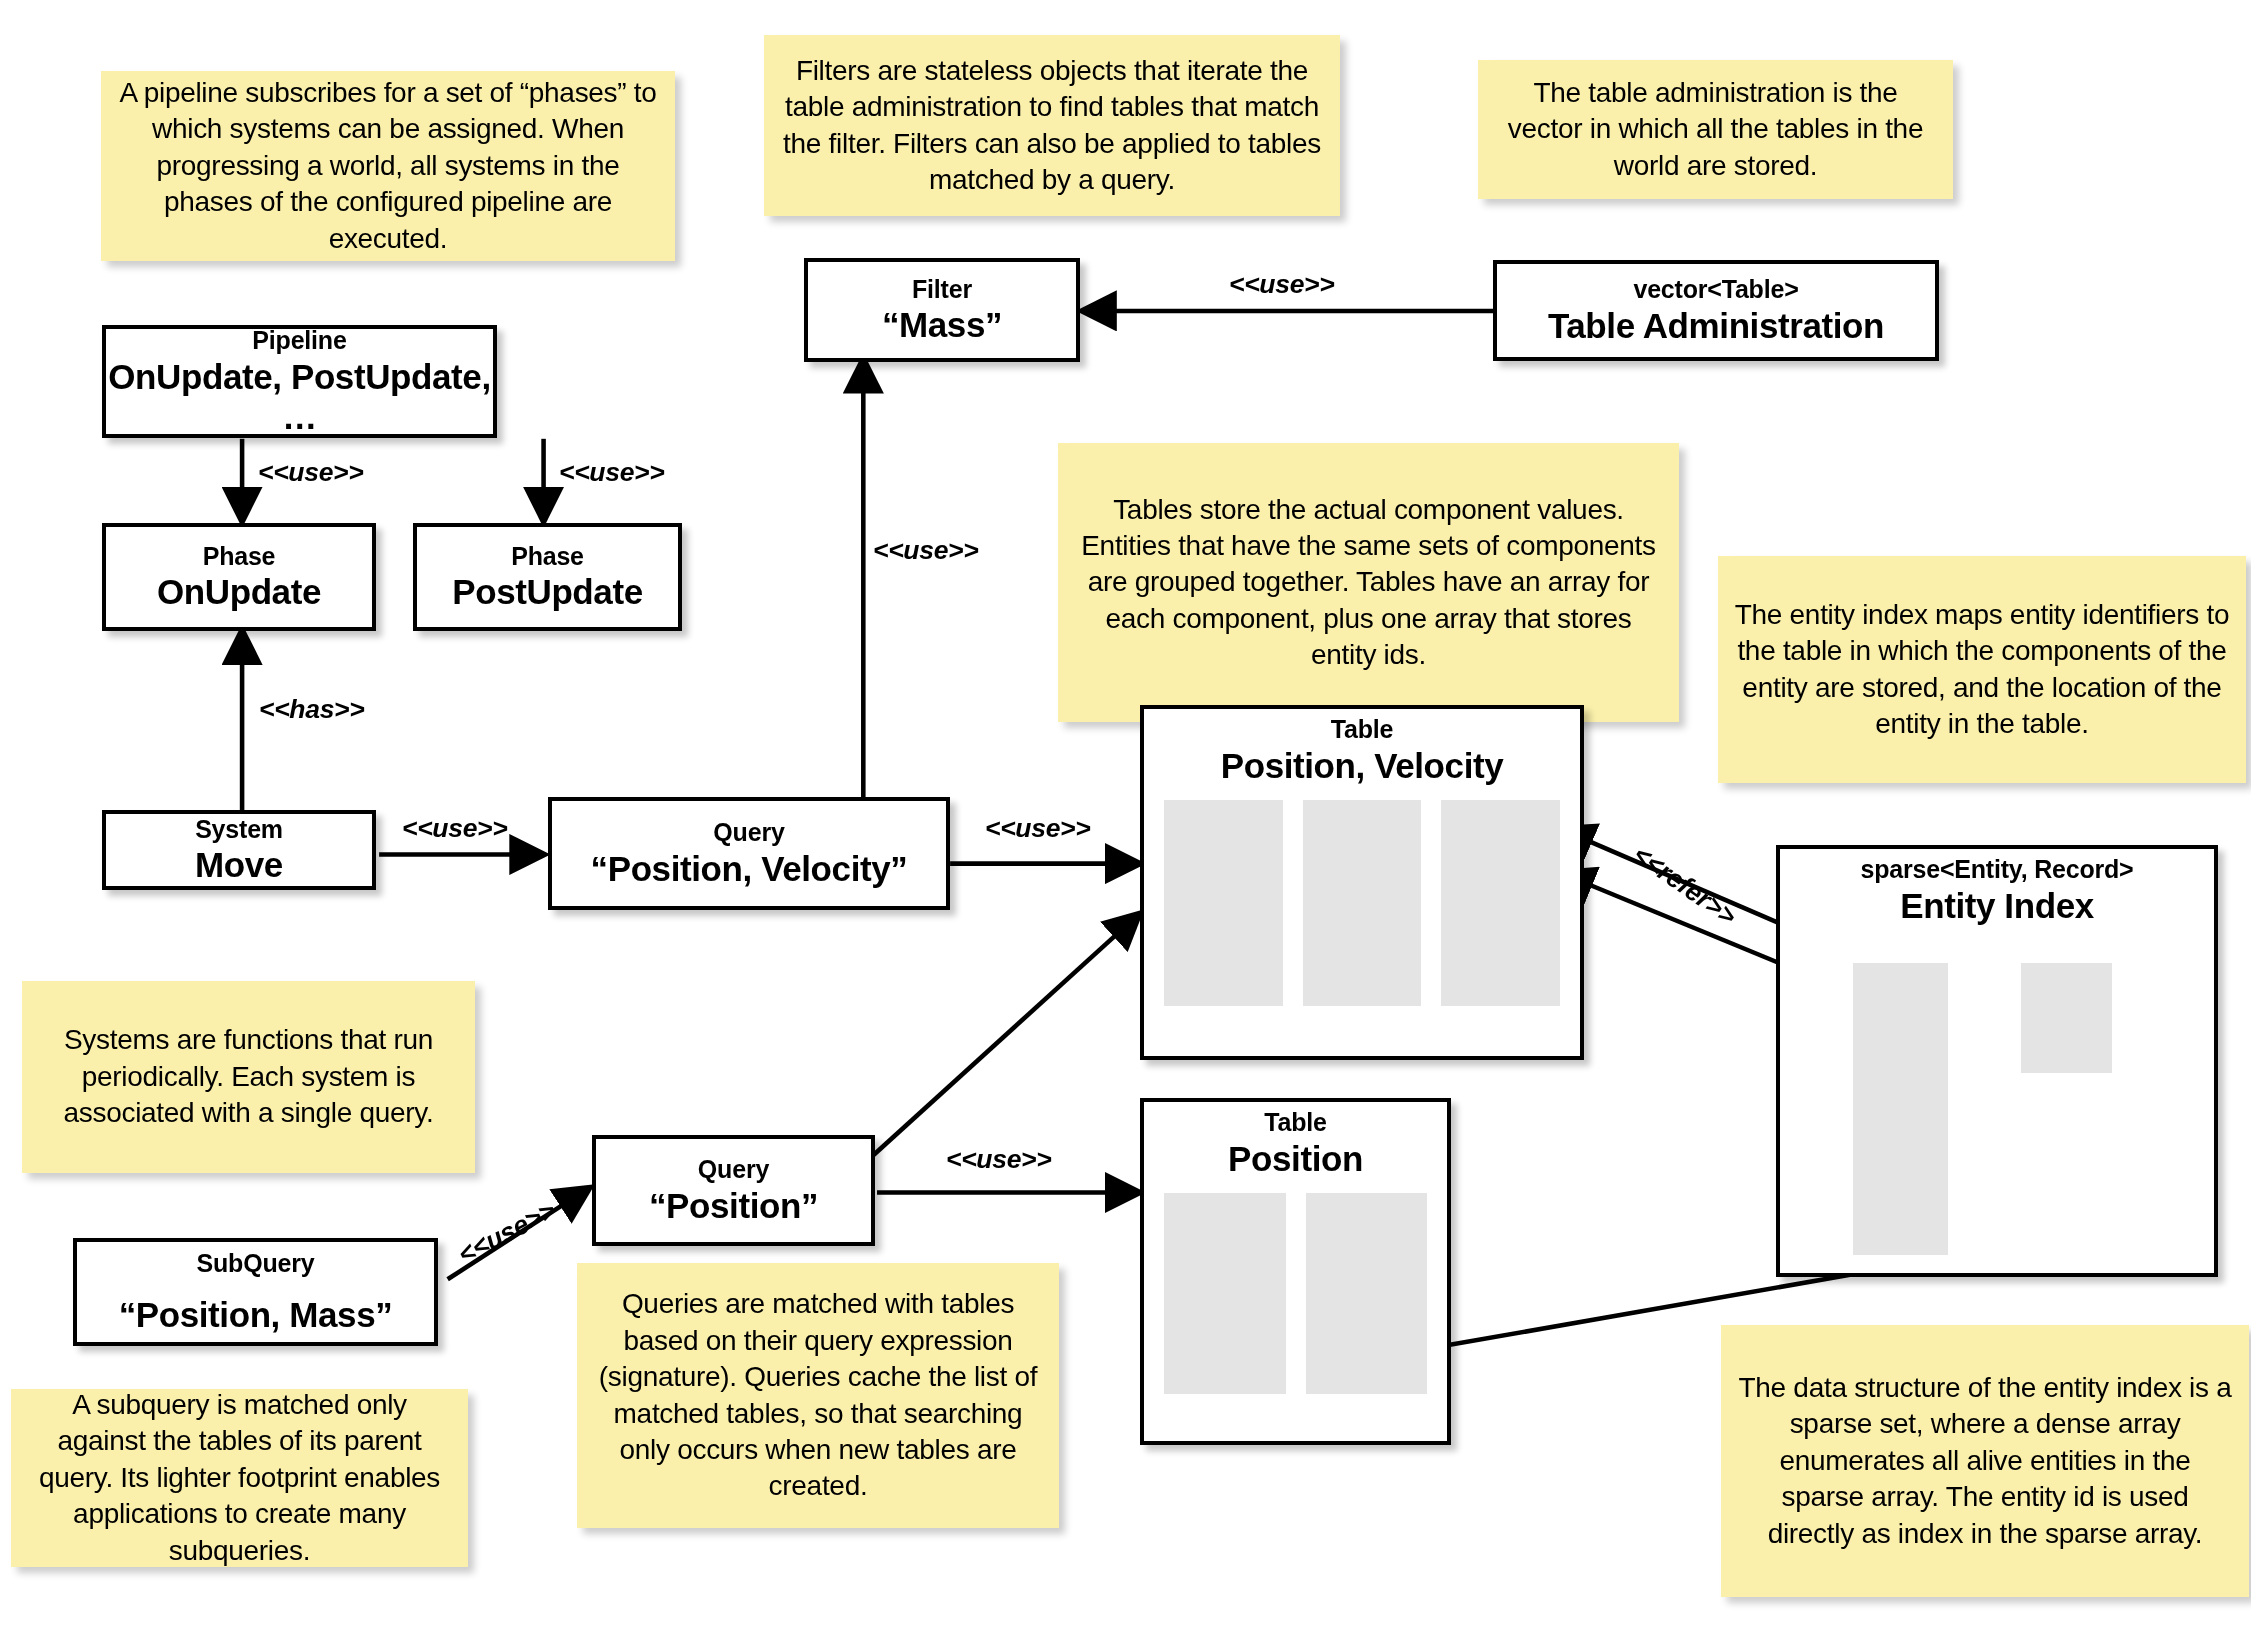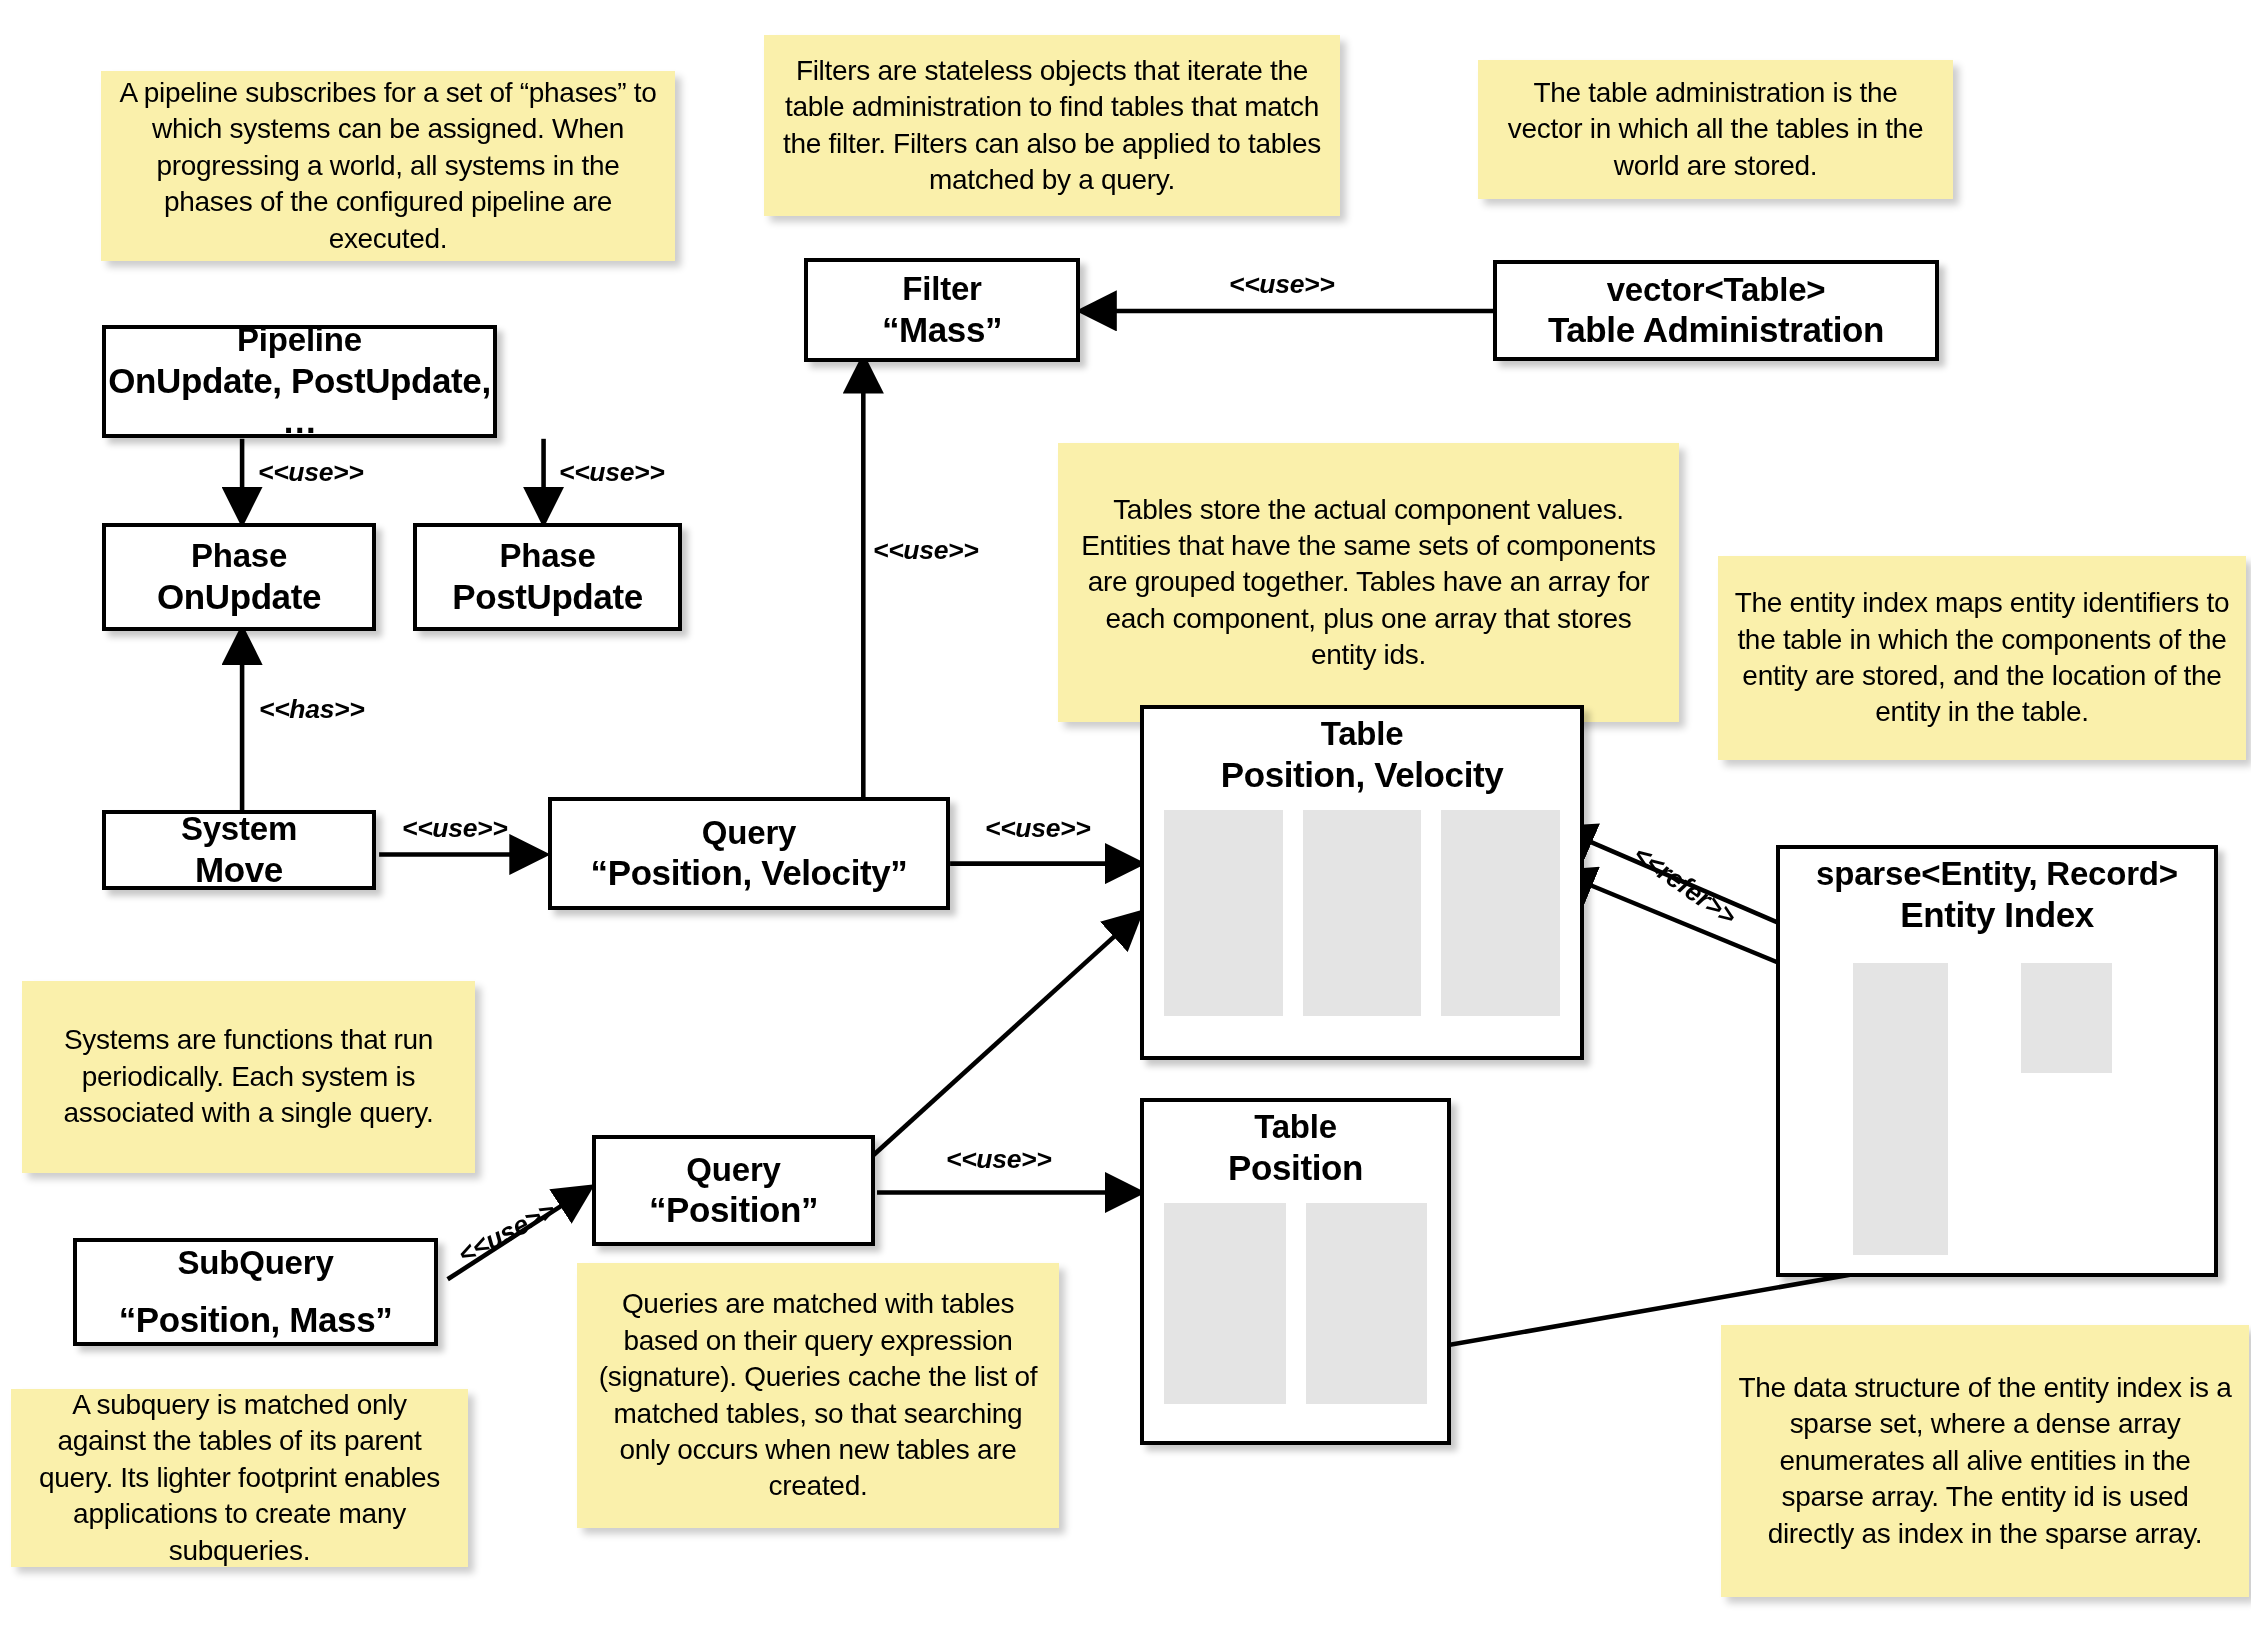--- a/index.html
+++ b/index.html
@@ -32,21 +32,21 @@
     border: 4.6px solid #000000;
     box-shadow: 6.4px 6.4px 6.4px rgba(0,0,0,0.22);
     display: flex;
     flex-direction: column;
     align-items: center;
     justify-content: center;
     text-align: center;
     z-index: 5;
   }
   .node .stereo {
-    font-size: 33px;
+    font-size: 25px;
     font-weight: 700;
     color: #000;
     line-height: 1.15;
     letter-spacing: -0.2px;
   }
   .node .name {
     font-size: 35px;
     font-weight: 700;
     color: #000;
     line-height: 1.15;
@@ -169,21 +169,21 @@
   </svg>
 
   <div class="note" style="left:101px;  top:71px;  width:574px; height:190px;">A pipeline subscribes for a set of “phases” to which systems can be assigned. When progressing a world, all systems in the phases of the configured pipeline are executed.</div>
 
   <div class="note" style="left:764px;  top:35px;  width:576px; height:181px;">Filters are stateless objects that iterate the table administration to find tables that match the filter. Filters can also be applied to tables matched by a query.</div>
 
   <div class="note" style="left:1478px; top:60px;  width:475px; height:139px;">The table administration is the vector in which all the tables in the world are stored.</div>
 
   <div class="note" style="left:1058px; top:443px; width:621px; height:279px;">Tables store the actual component values. Entities that have the same sets of components are grouped together. Tables have an array for each component, plus one array that stores entity ids.</div>
 
-  <div class="note" style="left:1718px; top:556px; width:528px; height:204px;">The entity index maps entity identifiers to the table in which the components of the entity are stored, and the location of the entity in the table.</div>
+  <div class="note" style="left:1718px; top:556px; width:528px; height:227px;">The entity index maps entity identifiers to the table in which the components of the entity are stored, and the location of the entity in the table.</div>
 
   <div class="note" style="left:22px;   top:941px; width:453px; height:192px;margin-top:40px;">Systems are functions that run periodically. Each system is associated with a single query.</div>
 
   <div class="note" style="left:577px;  top:1263px; width:482px; height:265px;">Queries are matched with tables based on their query expression (signature). Queries cache the list of matched tables, so that searching only occurs when new tables are created.</div>
 
   <div class="note" style="left:11px;   top:1389px; width:457px; height:178px;">A subquery is matched only against the tables of its parent query. Its lighter footprint enables applications to create many subqueries.</div>
 
   <div class="note" style="left:1721px; top:1325px; width:528px; height:272px;">The data structure of the entity index is a sparse set, where a dense array enumerates all alive entities in the sparse array. The entity id is used directly as index in the sparse array.</div>
 
   <div class="node" style="left:102px; top:325px; width:395px; height:113px;">

